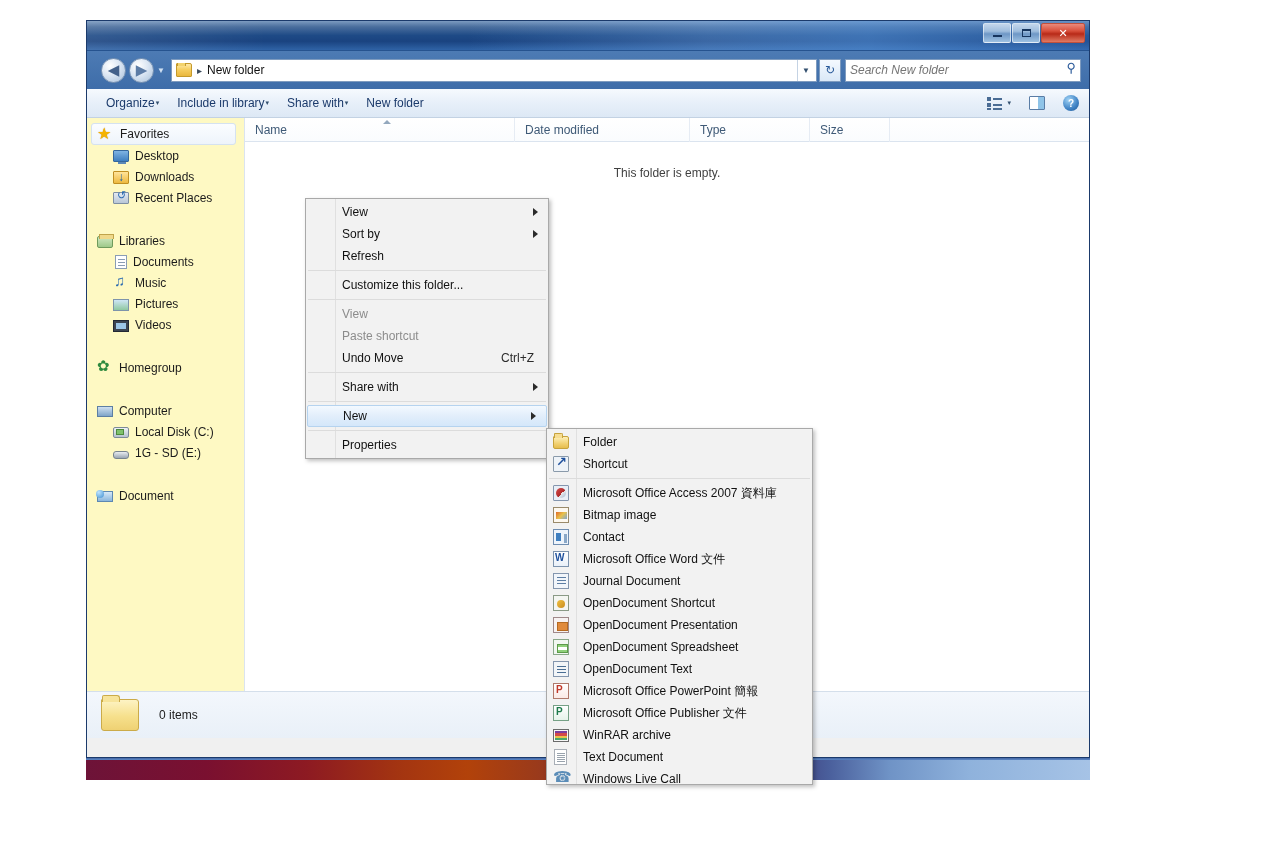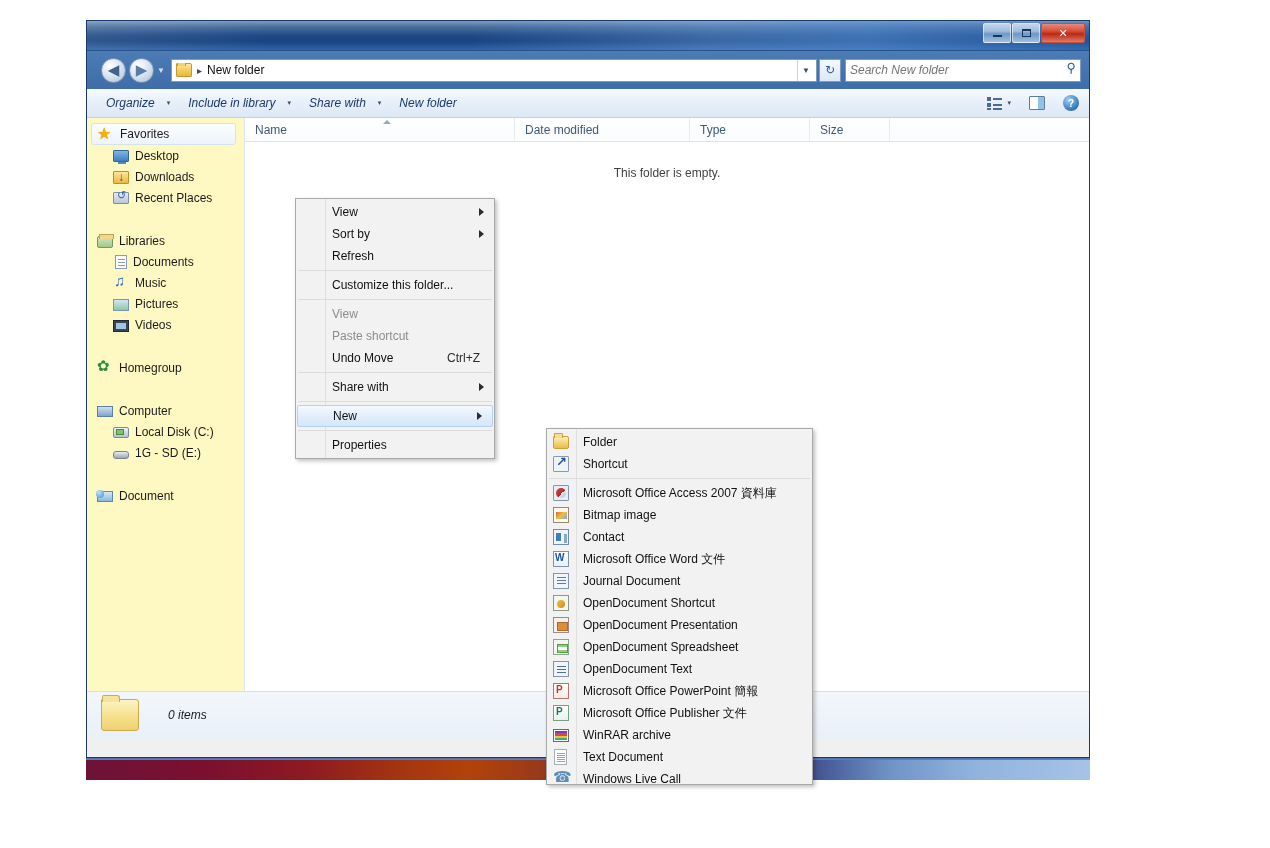--- a/index.html
+++ b/index.html
@@ -123,21 +123,21 @@
 
   
   .toolbar {
     height: 29px; background: linear-gradient(180deg,#f6fafe 0%, #e7eff9 50%, #dde8f5 100%);
     border-bottom: 1px solid #c3d2e3;
     display: flex; align-items: center; padding-left: 10px;
     position: relative;
   }
   .tb-item {
     font-size: 12px; color: #1b3a6b; padding: 4px 9px; cursor: default;
-    display: flex; align-items: center; gap: 12px; font-style: italic;
+    display: flex; align-items: center; gap: 1px;
   }
   .tb-caret { font-size: 7px; color: #33506f; }
   .tb-right { position:absolute; right: 6px; display:flex; align-items:center; gap: 10px;}
   .tb-ico { display:flex; align-items:center; gap:5px; padding: 2px 4px; cursor: default;}
   .icon-viewlist { width:15px;height:13px; display:block; position:relative;}
   .icon-viewlist i{ position:absolute; background:#4a6c94; display:block;}
   .icon-pane {
     width:16px;height:14px;border:1px solid #5a7da6; border-radius:1px;
     background:linear-gradient(90deg,#ffffff 0 60%, #8fc4e8 60% 100%);
   }
@@ -248,37 +248,36 @@
     border-bottom:4px solid #93a8bd;
   }
   .empty-msg {
     text-align: center; font-size: 12px; color: #3f3f3f; margin-top: 24px;
   }
 
   
   .status {
     height: 47px; background: linear-gradient(180deg,#f3f7fc 0%, #e9f0f8 100%);
     border-top: 1px solid #d4dfeb; display: flex; align-items: center; padding-left: 14px;
-    gap: 29px;
-    font-style: italic;
+    gap: 20px;
   }
   .status-folder {
     width: 38px; height: 32px; position: relative; flex:none;
     background: linear-gradient(180deg,#fdf3c4 0%, #f6e08c 55%, #efd173 100%);
     border: 1px solid #cbab49; border-radius: 1px 3px 3px 3px;
   }
   .status-folder:before{
     content:''; position:absolute; left:0; top:-5px; width:16px;height:6px;
     background:#f7e49a; border:1px solid #cbab49; border-bottom:none; border-radius:2px 3px 0 0;
   }
   .status-text { font-size: 12px; color: #1b1b1b; }
 
   
   .ctx {
-    position: absolute; left: 295px; top: 198px; width: 200px;
+    position: absolute; left: 305px; top: 198px; width: 244px;
     background: #f2f2f2; border: 1px solid #a9a9a9;
     box-shadow: 2px 2px 4px rgba(0,0,0,0.25);
     padding: 2px 0;
     font-size: 12px; color: #111111;
   }
   .ctx .gutter-line{
     position:absolute; left:29px; top:0; bottom:0; width:1px; background:#e0e0e0;
   }
   .ctx-item {
     position: relative; height: 22px; display: flex; align-items: center;

